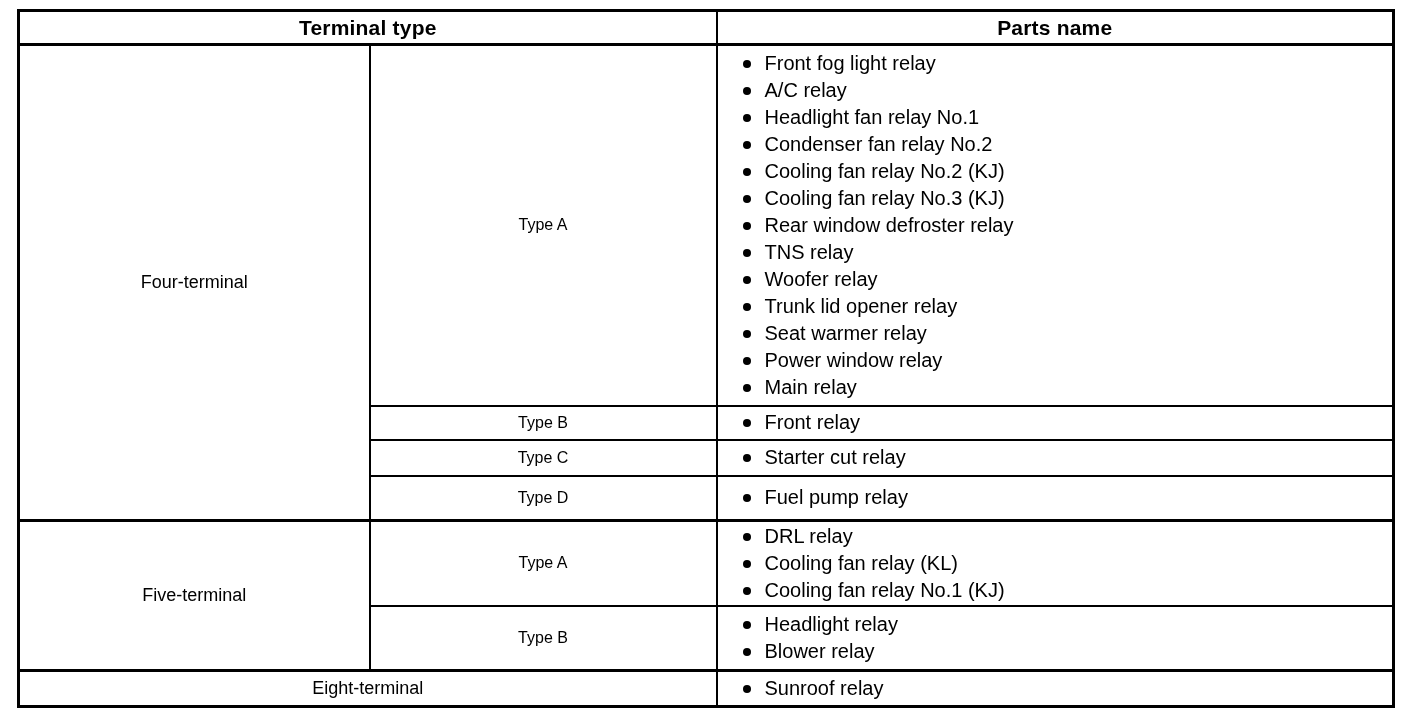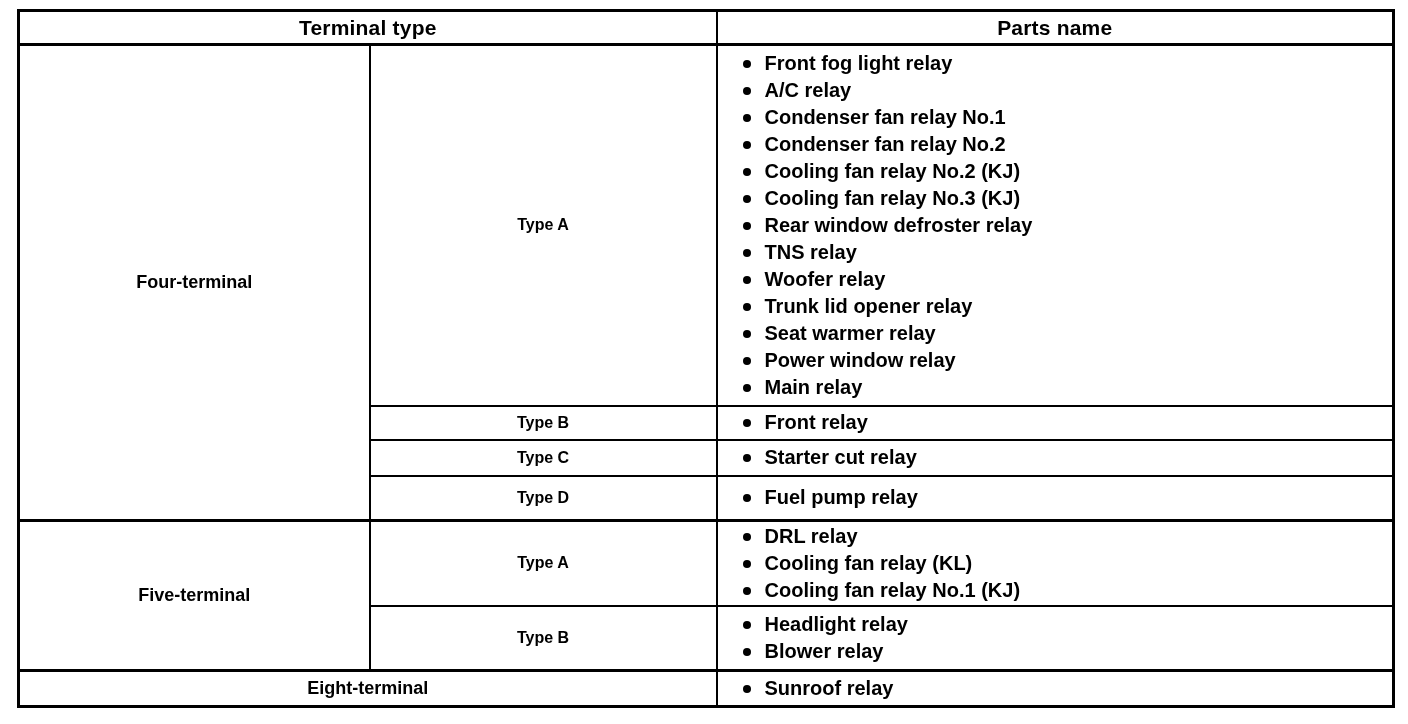--- a/index.html
+++ b/index.html
@@ -29,21 +29,20 @@
     table-layout: fixed;
     width: 1375px;
     background: #ffffff;
     border: 3px solid #000000;
   }
   table.relay-table th,
   table.relay-table td {
     border: 2px solid #000000;
     padding: 0;
     overflow: hidden;
-    font-weight: bold;
   }
   table.relay-table thead th {
     height: 31px;
     font-size: 21px;
     font-weight: bold;
     text-align: center;
     vertical-align: middle;
     border-bottom: 3px solid #000000;
     letter-spacing: 0.2px;
   }
@@ -106,21 +105,21 @@
       </thead>
       <tbody>
 
         <tr style="height:361px;">
           <td rowspan="4" class="terminal-cell">Four-terminal</td>
           <td class="type-cell">Type A</td>
           <td class="parts-cell">
             <ul class="parts-list">
               <li class="part-item"><span class="bullet-dot"></span><span>Front fog light relay</span></li>
               <li class="part-item"><span class="bullet-dot"></span><span>A/C relay</span></li>
-              <li class="part-item"><span class="bullet-dot"></span><span>Condenser fan relay No.1</span></li>
+              <li class="part-item"><span class="bullet-dot"></span><span>Headlight fan relay No.1</span></li>
               <li class="part-item"><span class="bullet-dot"></span><span>Condenser fan relay No.2</span></li>
               <li class="part-item"><span class="bullet-dot"></span><span>Cooling fan relay No.2 (KJ)</span></li>
               <li class="part-item"><span class="bullet-dot"></span><span>Cooling fan relay No.3 (KJ)</span></li>
               <li class="part-item"><span class="bullet-dot"></span><span>Rear window defroster relay</span></li>
               <li class="part-item"><span class="bullet-dot"></span><span>TNS relay</span></li>
               <li class="part-item"><span class="bullet-dot"></span><span>Woofer relay</span></li>
               <li class="part-item"><span class="bullet-dot"></span><span>Trunk lid opener relay</span></li>
               <li class="part-item"><span class="bullet-dot"></span><span>Seat warmer relay</span></li>
               <li class="part-item"><span class="bullet-dot"></span><span>Power window relay</span></li>
               <li class="part-item"><span class="bullet-dot"></span><span>Main relay</span></li>

